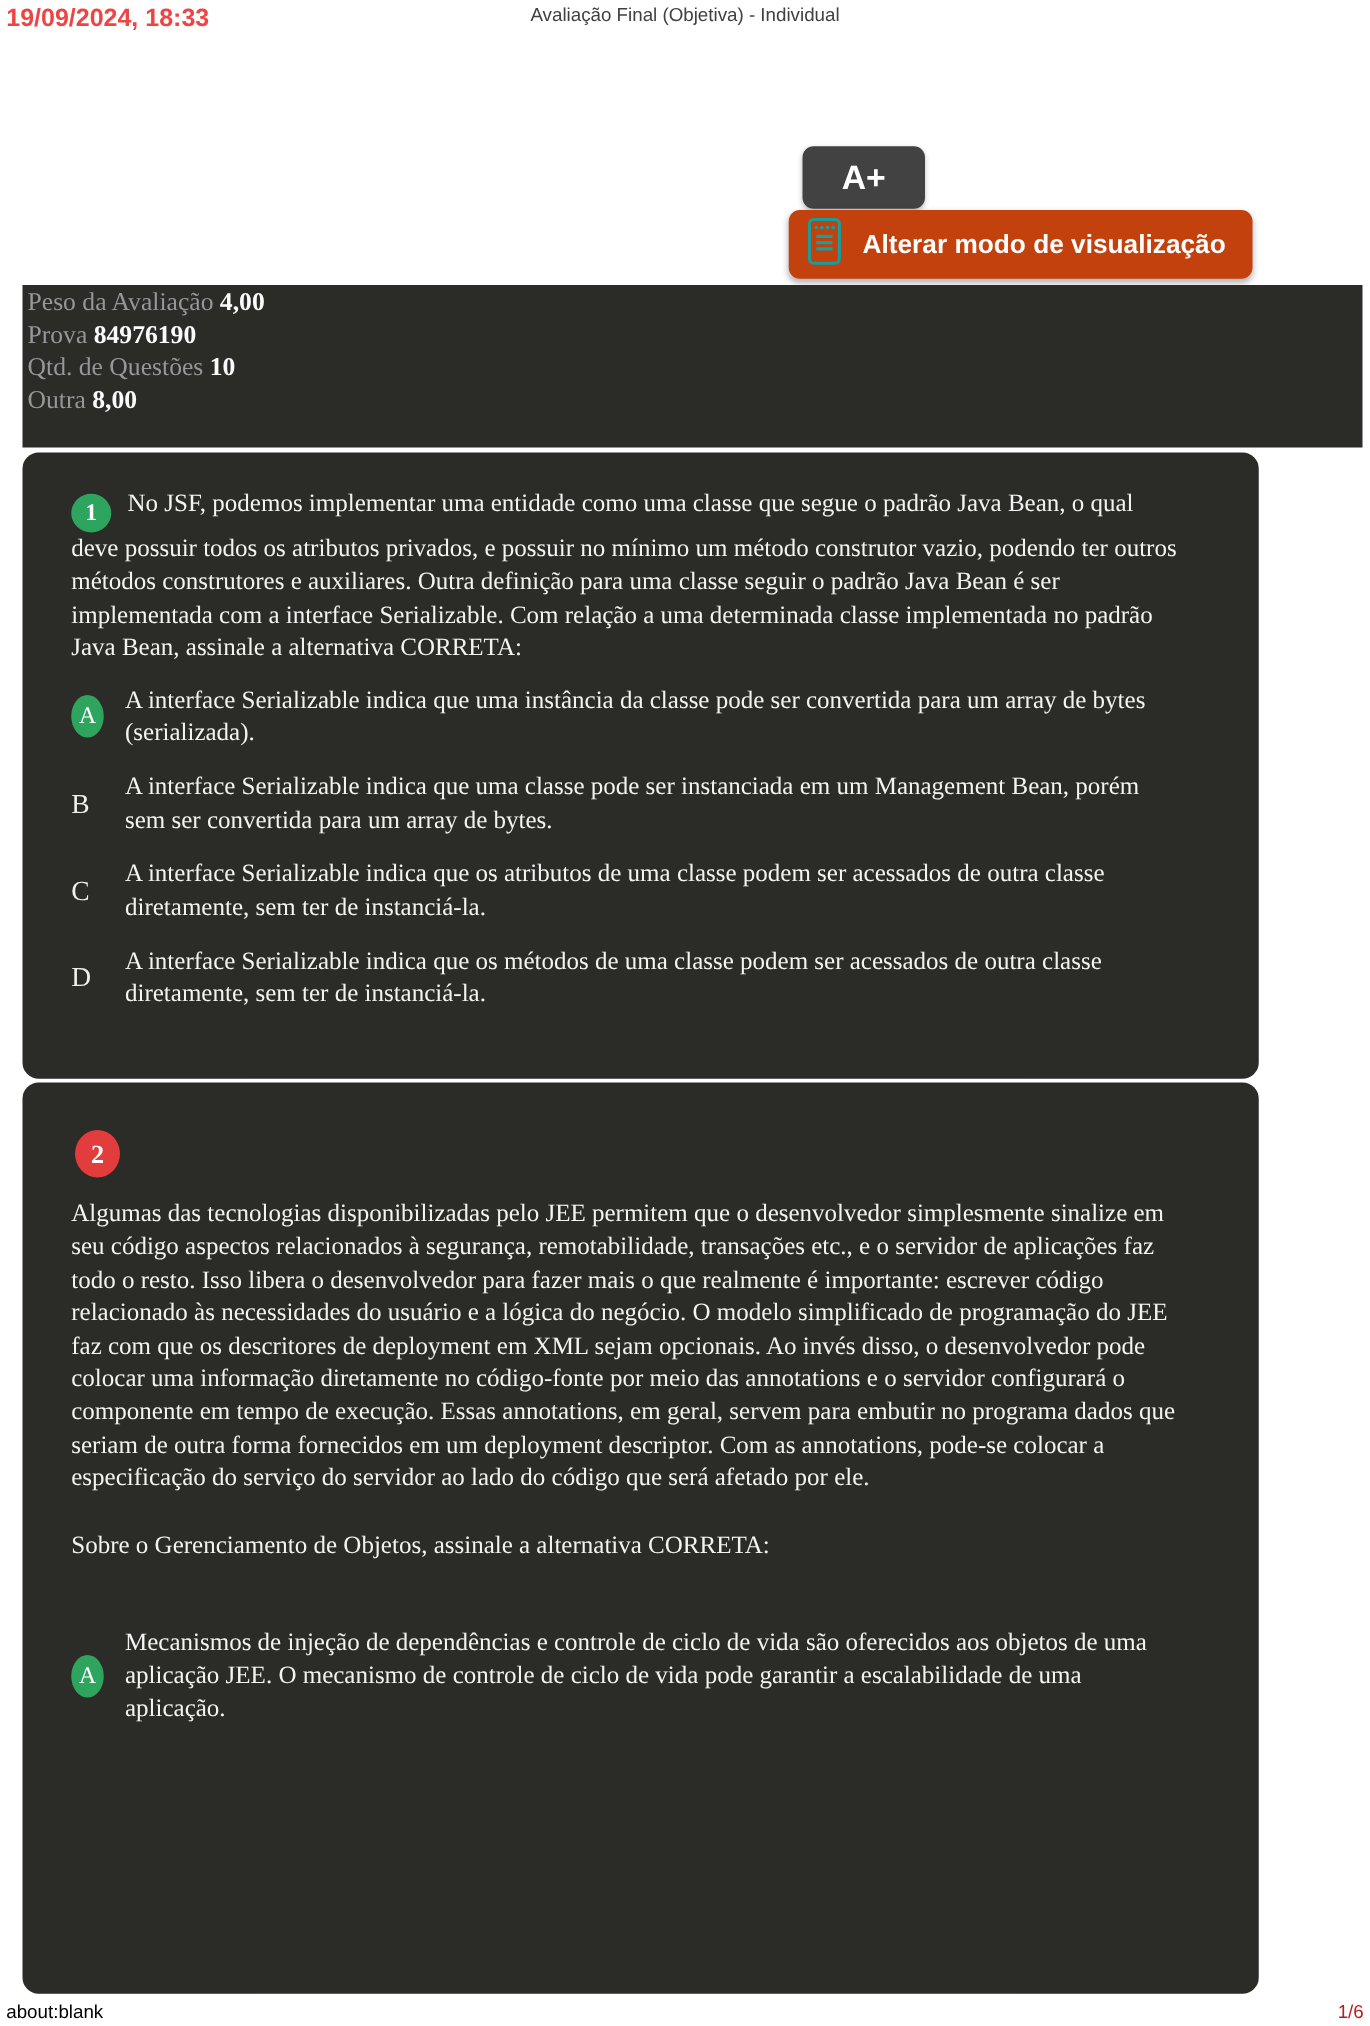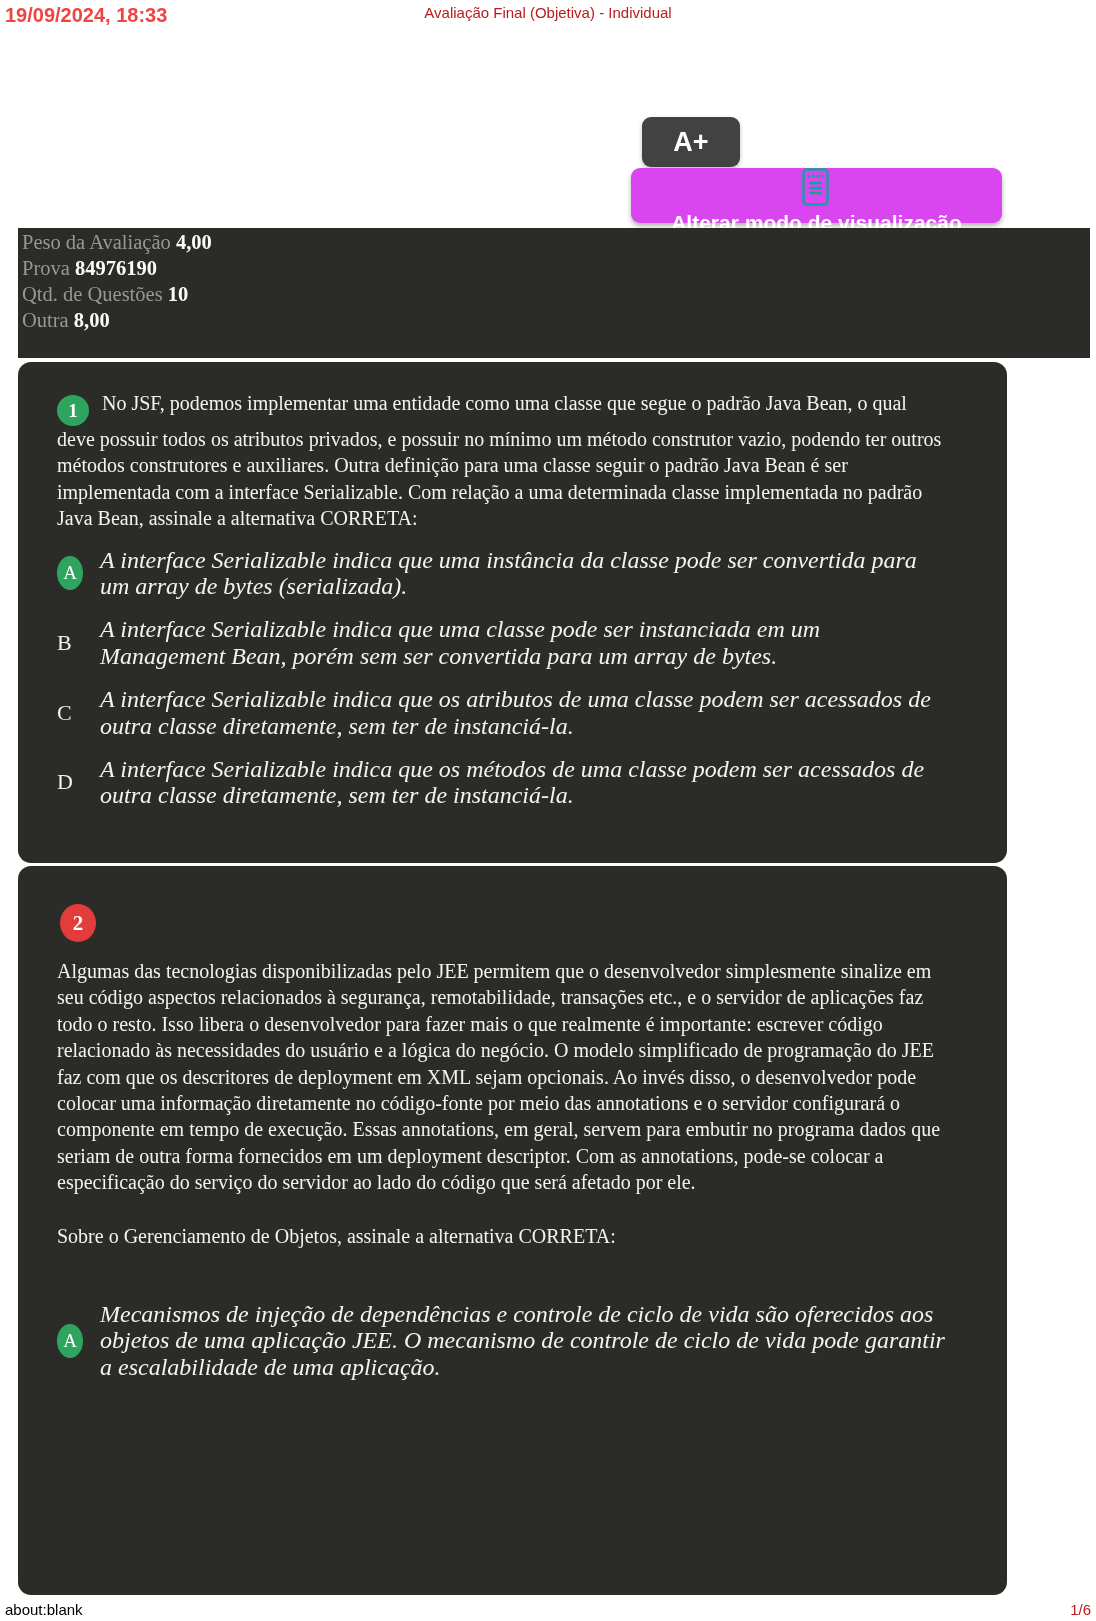--- a/index.html
+++ b/index.html
@@ -4,38 +4,38 @@
 <style>
   * { margin:0; padding:0; box-sizing:border-box; }
   html,body { background:#fff; }
   .page {
     position:relative; width:1096px; height:1621px;
     background:#ffffff; overflow:hidden;
     font-family:"Liberation Sans", sans-serif;
   }
   
   .hdr-date { position:absolute; left:5px; top:4px; font-size:20px; color:#ef4444;font-weight:bold; }
-  .hdr-title { position:absolute; left:0; right:0; top:4px; text-align:center; font-size:15px; color:#b91c1c; }
+  .hdr-title { position:absolute; left:0; right:0; top:4px; text-align:center; font-size:15px; color:#404040; }
   .ftr-left { position:absolute; left:5px; bottom:3px; font-size:15px; color:#000; }
   .ftr-right { position:absolute; right:5px; bottom:3px; font-size:15px; color:#b91c1c; }
 
   
   .btn-aplus {
     position:absolute; left:642px; top:117px; width:98px; height:50px;
     background:#424242; border:none; border-radius:9px; color:#fff;
     font-family:"Liberation Sans", sans-serif; font-size:27px; font-weight:600;
     display:flex; align-items:center; justify-content:center;
     box-shadow:0 2px 4px rgba(0,0,0,0.25); cursor:pointer;
   }
   .btn-view {
     position:absolute; left:631px; top:168px; width:371px; height:55px;
-    background:#d946ef; border:none; border-radius:9px; color:#fff;
+    background:#c2410c; border:none; border-radius:9px; color:#fff;
     font-family:"Liberation Sans", sans-serif; font-size:21px; font-weight:700;
     display:flex; align-items:center; text-align:left;
-    box-shadow:0 3px 5px rgba(0,0,0,0.3); cursor:pointer;flex-direction:column;
+    box-shadow:0 3px 5px rgba(0,0,0,0.3); cursor:pointer;
   }
   .btn-view .vicon { flex:0 0 auto; margin:0 17px 0 15px; display:block; }
   .btn-view .vlabel { flex:1 1 auto; }
 
   
   .summary {
     position:absolute; left:18px; top:228px; width:1072px; height:130px;
     background:#2b2b28; overflow:hidden; padding:1px 0 0 4px;
     font-family:"Liberation Serif", serif; font-size:20.5px; line-height:26px;
   }
@@ -63,21 +63,21 @@
     text-align:center; line-height:38px; margin-left:3px;
   }
   .opts { margin-top:15px; }
   .opt { display:flex; align-items:center; margin-bottom:17px; }
   .opt-cell { flex:0 0 43px; }
   .opt-letter { font-size:22px; color:#f0f0ee; }
   .opt-badge {
     display:inline-block; width:26px; height:34px; border-radius:50%;
     background:#2ea55f; color:#fff; font-size:19px; text-align:center; line-height:34px;
   }
-  .opt-text { flex:1 1 auto; font-size:24px; line-height:26.4px; padding-right:4px;font-style:italic; }
+  .opt-text { flex:1 1 auto; font-size:20px; line-height:26.4px; padding-right:4px; }
   .q2 .para { margin-top:16px; }
   .q2 .prompt { margin-top:27px; font-size:20px; line-height:26.4px; }
   .q2 .opts { margin-top:52px; }
 </style>
 </head>
 <body>
 
 <div class="page">
 
   <div class="hdr-date">19/09/2024, 18:33</div>

